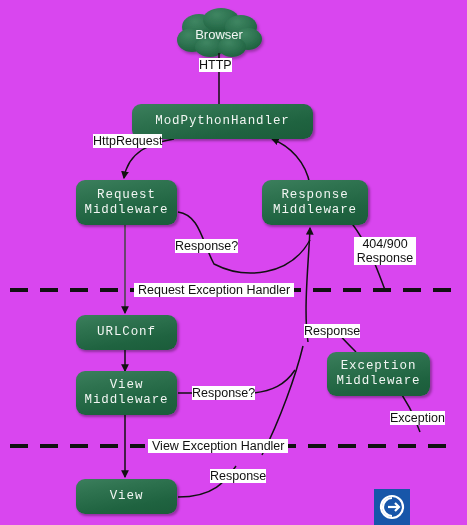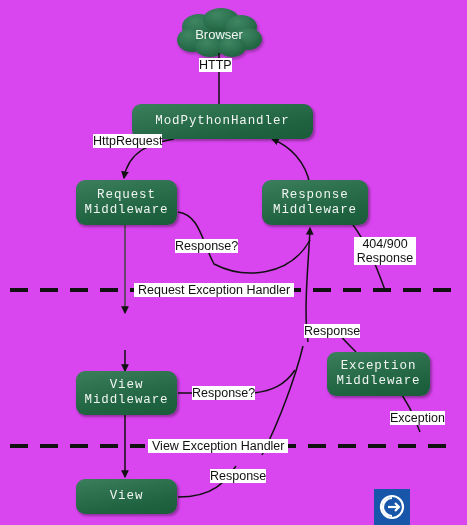--- a/index.html
+++ b/index.html
@@ -214,20 +214,23 @@
   <div class="node" style="left:76px; top:164px; width:101px; height:45px;margin-top:16px;">
     <span>Request
 Middleware</span>
   </div>
 
   <div class="node" style="left:262px; top:180px; width:106px; height:45px;">
     <span>Response
 Middleware</span>
   </div>
 
+  <div class="node" style="left:76px; top:315px; width:101px; height:35px;">
+    <span>URLConf</span>
+  </div>
 
   <div class="node" style="left:76px; top:371px; width:101px; height:44px;">
     <span>View
 Middleware</span>
   </div>
 
   <div class="node" style="left:76px; top:479px; width:101px; height:35px;">
     <span>View</span>
   </div>
 

